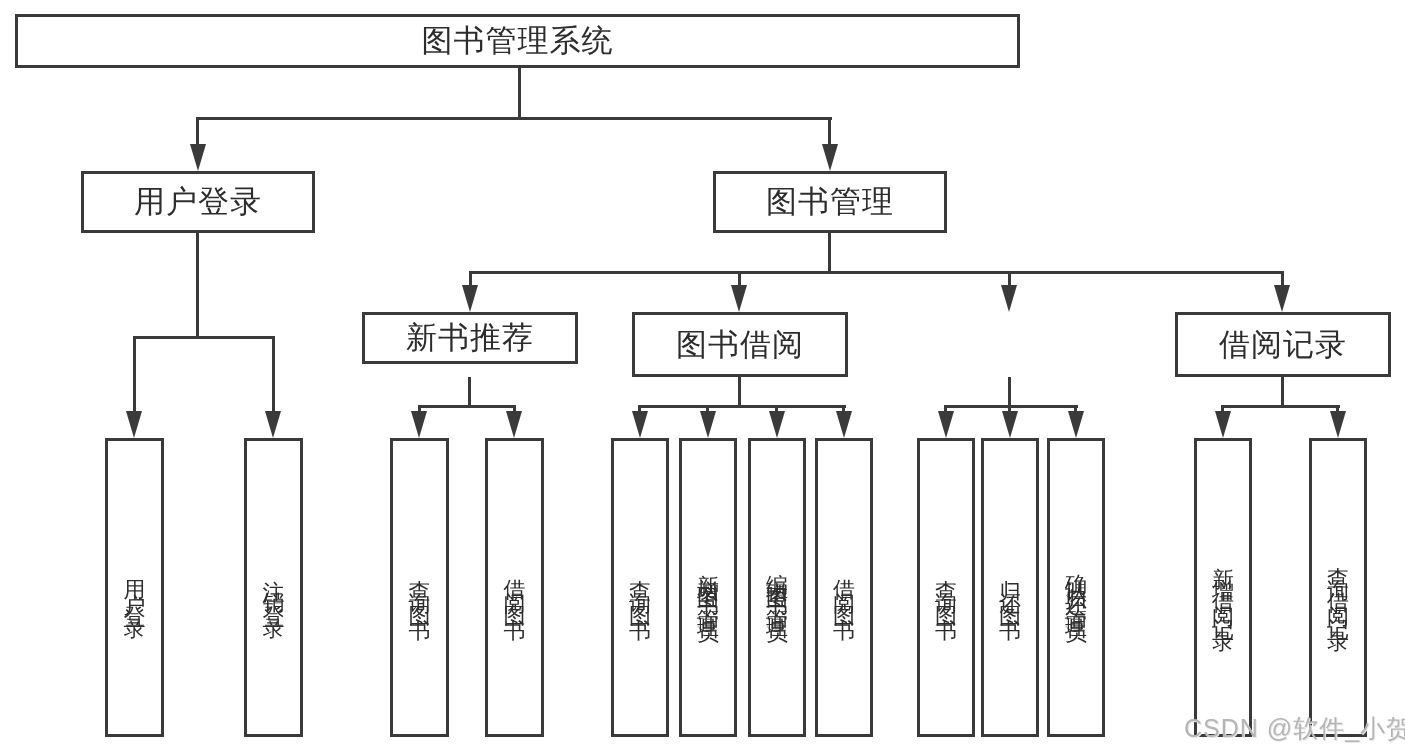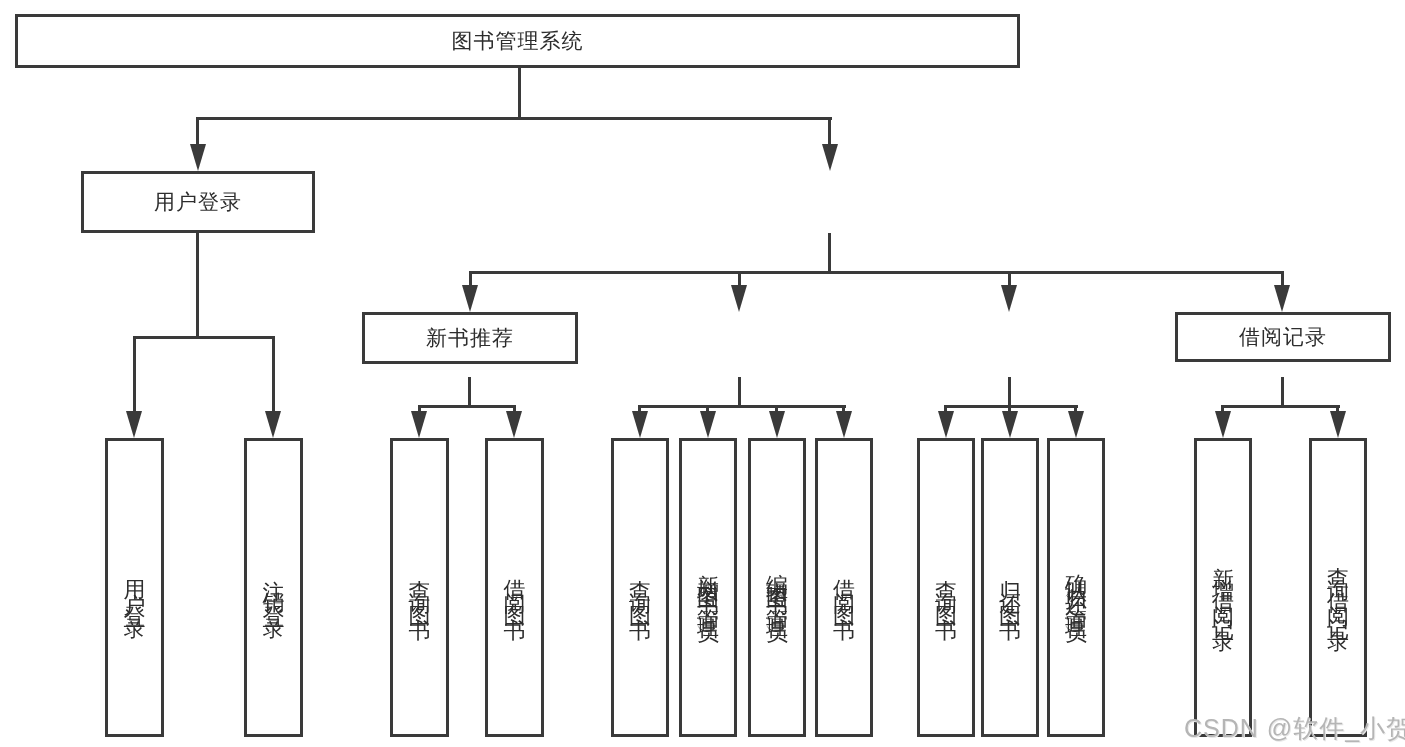--- a/index.html
+++ b/index.html
@@ -7,21 +7,21 @@
     position:relative; width:1405px; height:747px;
     background:#ffffff; overflow:hidden;
     font-family:"Liberation Sans","DejaVu Sans",sans-serif;
     color:#2d2d2d;
   }
   .box {
     position:absolute; box-sizing:border-box;
     border:3px solid #3a3a3a; background:#ffffff;
     display:flex; align-items:center; justify-content:center;
   }
-  .hbox { font-size:21px; letter-spacing:1px; }
+  .hbox { font-size:31px; letter-spacing:1px; }
   .vbox span {
     writing-mode:vertical-rl; text-orientation:mixed;
     font-size:22px; letter-spacing:13px; line-height:1;
   }
   .vbox.tight span { letter-spacing:7px; }
   .hline { position:absolute; height:3px; background:#3a3a3a; }
   .vline { position:absolute; width:3px;  background:#3a3a3a; }
   .arrow {
     position:absolute; width:0; height:0;
     border-left:8px solid transparent;
@@ -47,20 +47,23 @@
 
   <div class="hline" style="left:196px; top:117px; width:636px;"></div>
   <div class="vline" style="left:196px; top:117px; height:31px;"></div>
   <div class="arrow" style="left:190px; top:144px;"></div>
   <div class="vline" style="left:828px; top:117px; height:31px;"></div>
   <div class="arrow" style="left:822px; top:144px;"></div>
 
   <div class="box hbox" style="left:81px; top:171px; width:234px; height:62px;">
     <span>用户登录</span>
   </div>
+  <div class="box hbox" style="left:713px; top:171px; width:234px; height:62px;">
+    <span>图书管理</span>
+  </div>
 
   <div class="vline" style="left:196px; top:233px; height:106px;"></div>
   <div class="hline" style="left:133px; top:336px; width:142px;"></div>
   <div class="vline" style="left:133px; top:336px; height:78px;"></div>
   <div class="arrow" style="left:126px; top:411px;"></div>
   <div class="vline" style="left:272px; top:336px; height:78px;"></div>
   <div class="arrow" style="left:265px; top:411px;"></div>
 
   <div class="vline" style="left:828px; top:233px; height:41px;"></div>
   <div class="hline" style="left:469px; top:271px; width:815px;"></div>
@@ -69,21 +72,24 @@
   <div class="vline" style="left:738px; top:271px; height:17px;"></div>
   <div class="arrow" style="left:731px; top:285px;"></div>
   <div class="vline" style="left:1008px; top:271px; height:17px;"></div>
   <div class="arrow" style="left:1001px; top:285px;"></div>
   <div class="vline" style="left:1281px; top:271px; height:17px;"></div>
   <div class="arrow" style="left:1274px; top:285px;"></div>
 
   <div class="box hbox" style="left:362px; top:312px; width:216px; height:52px;">
     <span>新书推荐</span>
   </div>
-  <div class="box hbox" style="left:1175px; top:312px; width:216px; height:50px;">
+  <div class="box hbox" style="left:632px; top:312px; width:216px; height:65px;">
+    <span>图书借阅</span>
+  </div>
+  <div class="box hbox" style="left:1175px; top:312px; width:216px; height:65px;">
     <span>借阅记录</span>
   </div>
 
   <div class="vline" style="left:468px; top:377px; height:31px;"></div>
   <div class="hline" style="left:418px; top:405px; width:98px;"></div>
   <div class="vline" style="left:418px; top:405px; height:10px;"></div>
   <div class="arrow" style="left:411px; top:411px;"></div>
   <div class="vline" style="left:513px; top:405px; height:10px;"></div>
   <div class="arrow" style="left:506px; top:411px;"></div>
 

